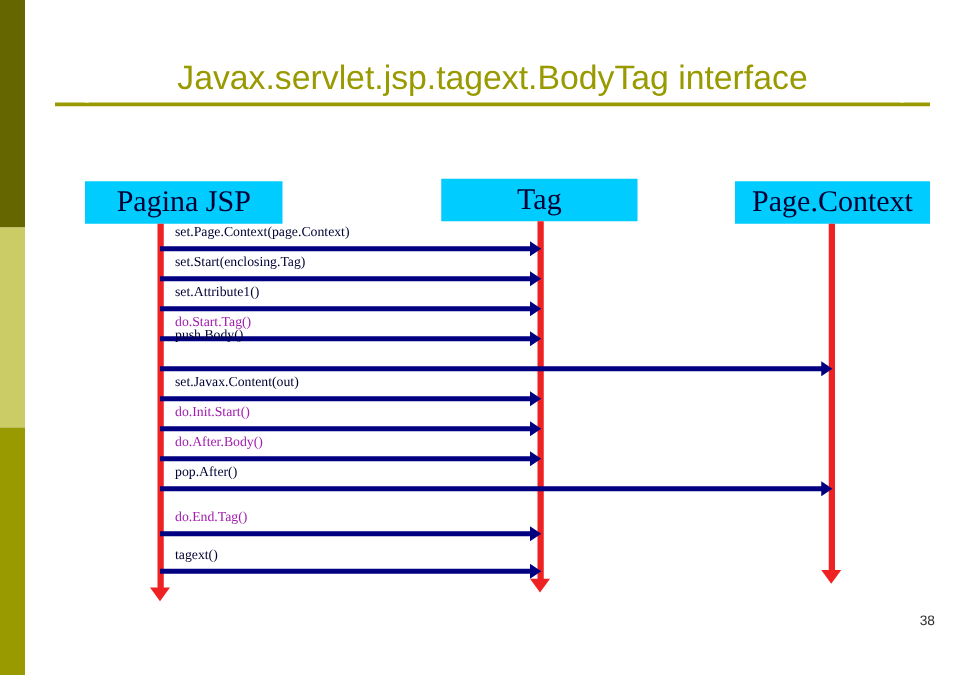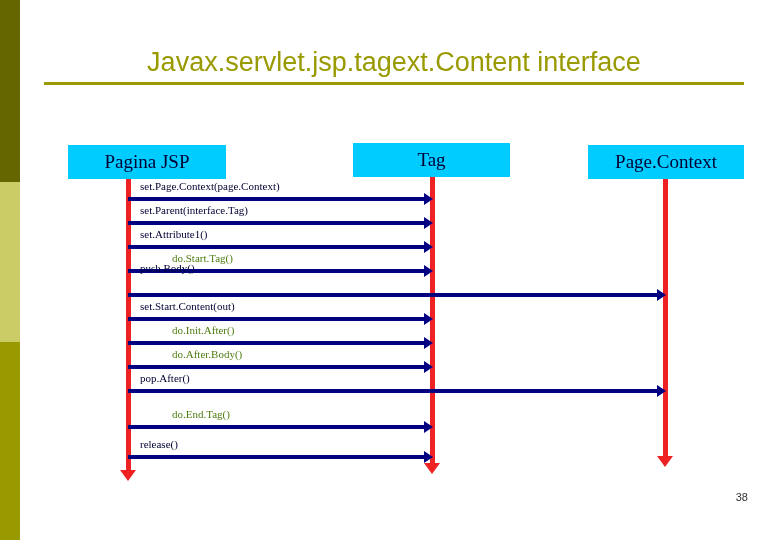--- a/index.html
+++ b/index.html
@@ -69,21 +69,21 @@
   }
 
   
   .actor-box {
     position: absolute;
     background: #00ccff;
     height: 34px;
     line-height: 34px;
     color: #000033;
     font-family: "Liberation Serif", serif;
-    font-size: 19px;
+    font-size: 24px;
     text-align: center;
     white-space: nowrap;
   }
   .actor-jsp  { left: 68px;  top: 145px; width: 158px; }
   .actor-tag  { left: 353px; top: 143px; width: 157px; }
   .actor-pctx { left: 588px; top: 145px; width: 156px; }
 
   
   .lifeline {
     position: absolute;
@@ -108,21 +108,21 @@
 
   
   .msg-label {
     position: absolute;
     font-family: Liberation Serif, serif;
     font-size: 11px;
     line-height: 18px;
     white-space: nowrap;
     color: #000033;
   }
-  .msg-label.red { color: #4d7c0f; margin-left: 32px; }
+  .msg-label.red { color: #a21caf; }
 
   .arrow-line {
     position: absolute;
     height: 4px;
     background: #000080;
   }
   .arrow-head {
     position: absolute;
     width: 0;
     height: 0;
@@ -146,21 +146,21 @@
 
 <div id="slide">
 
   <div class="sidebar">
     <div class="seg seg-top"></div>
     <div class="seg seg-mid"></div>
     <div class="seg seg-bottom"></div>
   </div>
 
   <div class="title-wrap">
-    <div class="title-text">Javax.servlet.jsp.tagext.Content interface</div>
+    <div class="title-text">Javax.servlet.jsp.tagext.BodyTag interface</div>
     <div class="title-rule"></div>
     <div class="title-tick" style="left:24px;"></div>
     <div class="title-tick" style="left:676px;"></div>
   </div>
 
   <div class="actor-box actor-jsp">Pagina JSP</div>
   <div class="actor-box actor-tag">Tag</div>
   <div class="actor-box actor-pctx">Page.Context</div>
 
   <div class="lifeline lifeline-jsp"></div>
@@ -168,47 +168,47 @@
   <div class="lifeline lifeline-pctx"></div>
 
   <div class="lifeline-head head-jsp"></div>
   <div class="lifeline-head head-tag"></div>
   <div class="lifeline-head head-pctx"></div>
 
   <div id="messages-layer">
       <div class="msg-label" style="left: 140px; top: 177px;">set.Page.Context(page.Context)</div>
       <div class="arrow-line" style="left: 128px; top: 197px; width: 297px;"></div>
       <div class="arrow-head" style="left: 424px; top: 193px;"></div>
-      <div class="msg-label" style="left: 140px; top: 201px;">set.Parent(interface.Tag)</div>
+      <div class="msg-label" style="left: 140px; top: 201px;">set.Start(enclosing.Tag)</div>
       <div class="arrow-line" style="left: 128px; top: 221px; width: 297px;"></div>
       <div class="arrow-head" style="left: 424px; top: 217px;"></div>
       <div class="msg-label" style="left: 140px; top: 225px;">set.Attribute1()</div>
       <div class="arrow-line" style="left: 128px; top: 245px; width: 297px;"></div>
       <div class="arrow-head" style="left: 424px; top: 241px;"></div>
       <div class="msg-label red" style="left: 140px; top: 249px;">do.Start.Tag()</div>
       <div class="arrow-line" style="left: 128px; top: 269px; width: 297px;"></div>
       <div class="arrow-head" style="left: 424px; top: 265px;"></div>
       <div class="msg-label" style="left: 140px; top: 259px;">push.Body()</div>
       <div class="arrow-line" style="left: 128px; top: 293px; width: 530px;"></div>
       <div class="arrow-head" style="left: 657px; top: 289px;"></div>
-      <div class="msg-label" style="left: 140px; top: 297px;">set.Start.Content(out)</div>
+      <div class="msg-label" style="left: 140px; top: 297px;">set.Javax.Content(out)</div>
       <div class="arrow-line" style="left: 128px; top: 317px; width: 297px;"></div>
       <div class="arrow-head" style="left: 424px; top: 313px;"></div>
-      <div class="msg-label red" style="left: 140px; top: 321px;">do.Init.After()</div>
+      <div class="msg-label red" style="left: 140px; top: 321px;">do.Init.Start()</div>
       <div class="arrow-line" style="left: 128px; top: 341px; width: 297px;"></div>
       <div class="arrow-head" style="left: 424px; top: 337px;"></div>
       <div class="msg-label red" style="left: 140px; top: 345px;">do.After.Body()</div>
       <div class="arrow-line" style="left: 128px; top: 365px; width: 297px;"></div>
       <div class="arrow-head" style="left: 424px; top: 361px;"></div>
       <div class="msg-label" style="left: 140px; top: 369px;">pop.After()</div>
       <div class="arrow-line" style="left: 128px; top: 389px; width: 530px;"></div>
       <div class="arrow-head" style="left: 657px; top: 385px;"></div>
       <div class="msg-label red" style="left: 140px; top: 405px; text-align: right;">do.End.Tag()</div>
       <div class="arrow-line" style="left: 128px; top: 425px; width: 297px;"></div>
       <div class="arrow-head" style="left: 424px; top: 421px;"></div>
-      <div class="msg-label" style="left: 140px; top: 435px;">release()</div>
+      <div class="msg-label" style="left: 140px; top: 435px;">tagext()</div>
       <div class="arrow-line" style="left: 128px; top: 455px; width: 297px;"></div>
       <div class="arrow-head" style="left: 424px; top: 451px;"></div>
     </div>
 
   <div class="page-num">38</div>
 
 </div>
 
 </body></html>

